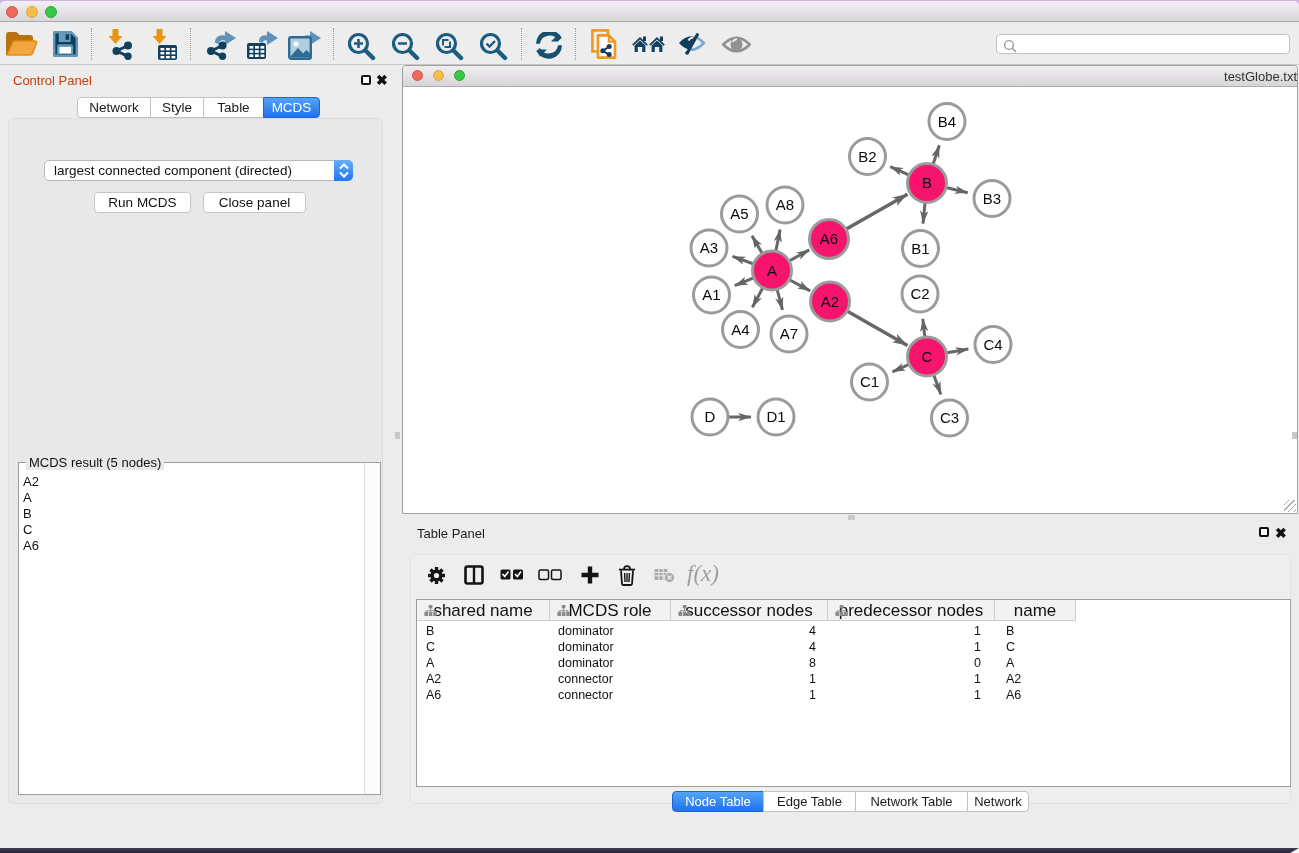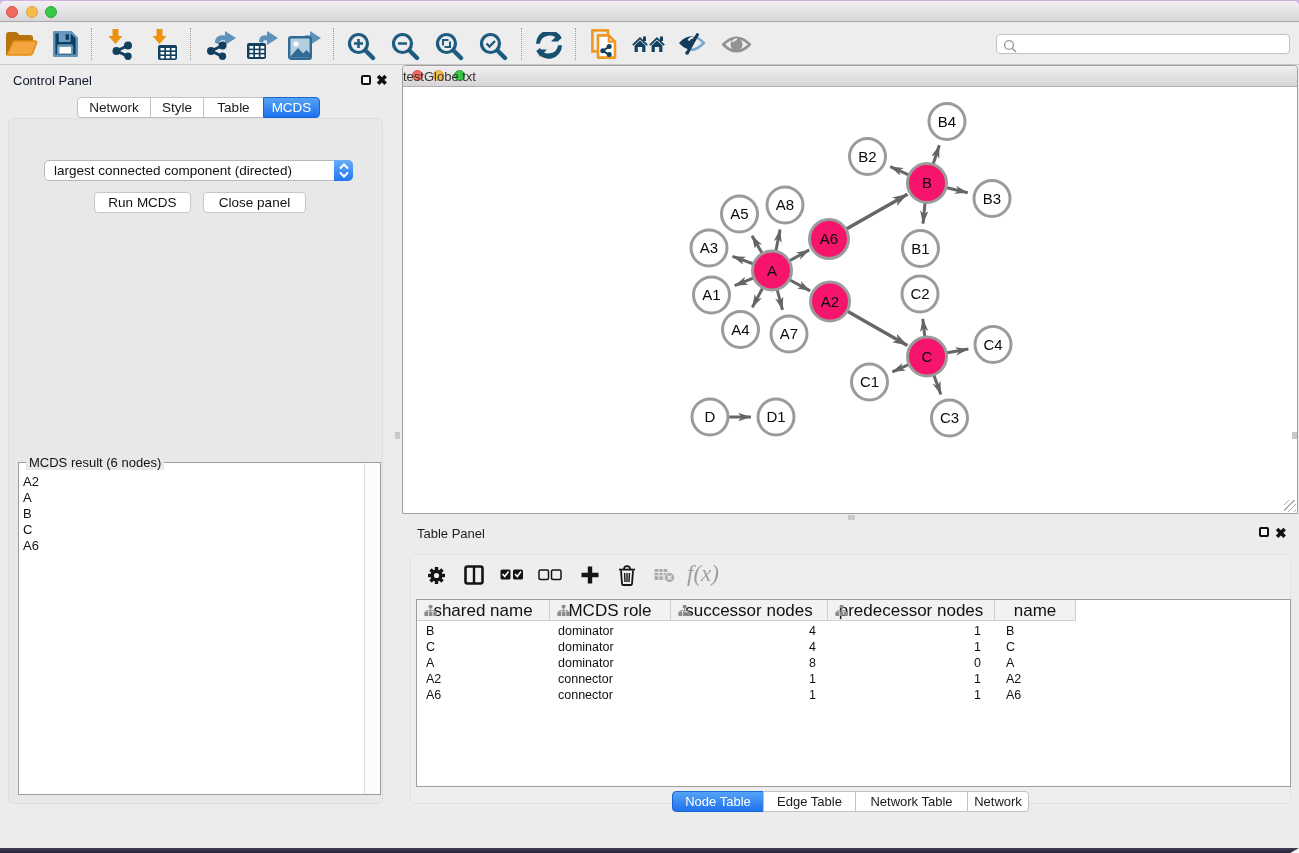--- a/index.html
+++ b/index.html
@@ -15,21 +15,21 @@
 #titlebar .t1{left:6px;background:#ee6a5f;border:1px solid #d65348}
 #titlebar .t2{left:26px;background:#f5bd4c;border:1px solid #dfa33b}
 #titlebar .t3{left:45px;background:#39c747;border:1px solid #2aa734}
 #titletext{position:absolute;top:3px;left:0;width:1299px;text-align:center;font-size:13px;color:#3d3d3d}
 #toolbar{position:absolute;left:0;top:22px;width:1299px;height:42px;background:#eeedee;border-bottom:1px solid #c8c6c8}
 .tbi{position:absolute}
 .tsep{position:absolute;top:5px;height:32px;width:0;border-left:1px dotted #9b9b9b}
 #searchbox{position:absolute;left:996px;top:11px;width:294px;height:20px;background:#fff;border:1px solid #c3c3c3;border-radius:4px}
 
 #ctrlpanel{position:absolute;left:0;top:64px;width:391px;height:753px}
-#ctitle{position:absolute;left:13px;top:8px;font-size:13px;color:#0f172a}
+#ctitle{position:absolute;left:13px;top:8px;font-size:13px;color:#c2410c}
 .paneico{position:absolute;width:10px;height:10px;border:2px solid #111;border-radius:2px;background:#fdfdfd}
 .panex{position:absolute;font-size:14px;font-weight:bold;color:#111}
 #tabrow{position:absolute;left:77px;top:32px;height:21px}
 .ctab{position:absolute;top:0;height:21px;background:#fff;border:1px solid #c2c2c2;font-size:13.5px;color:#1a1a1a;text-align:center;line-height:19px}
 #tabN{left:0;width:74px;border-radius:4px 0 0 4px}
 #tabSt{left:73px;width:54px}
 #tabSe{left:126px;width:61px}
 #tabM{left:186px;width:57px;border-radius:0 4px 4px 0;background:linear-gradient(#55a3f4,#1f72ef);border-color:#1b64d4;color:#fff}
 #cpbody{position:absolute;left:8px;top:53px;width:375px;height:686px;background:#e9e8e9;border:1px solid #dedede;border-radius:5px}
 #optlabel{position:absolute;left:0;top:19px;width:375px;text-align:center;font-size:13.5px;color:#161616}
@@ -43,21 +43,21 @@
 #mcdslabel{position:absolute;left:7px;top:-8px;background:#e9e8e9;padding:0 3px;font-size:13px;color:#111}
 #mcdsbox ul{list-style:none;position:absolute;left:4px;top:11px;font-size:13px;color:#111;line-height:16px}
 #mcdssb{position:absolute;right:0;top:0;width:16px;height:331px;background:#fbfbfb;border-left:1px solid #ddd}
 
 #netwin{position:absolute;left:402px;top:64px;width:896px;height:449px;background:#fff;border:1px solid #9f9f9f;border-radius:4px 4px 0 0}
 #nettitle{position:absolute;left:0;top:0;width:894px;height:21px;background:linear-gradient(#f0eef0,#d7d5d7);border-bottom:1px solid #b0aeb0;border-radius:4px 4px 0 0}
 #nettitle .t1{left:9px;background:#ee6a5f;border:1px solid #d65348}
 #nettitle .t2{left:30px;background:#f5bd4c;border:1px solid #dfa33b}
 #nettitle .t3{left:51px;background:#39c747;border:1px solid #2aa734}
 #nettitle .tl{top:4px;width:11px;height:11px}
-#nettext{position:absolute;top:3px;left:0;width:894px;text-align:left;font-size:13px;color:#333}
+#nettext{position:absolute;top:3px;left:0;width:894px;text-align:right;font-size:13px;color:#333}
 #graph{position:absolute;left:0;top:22px}
 #grip{position:absolute;right:1px;bottom:1px;width:12px;height:12px;
  background:repeating-linear-gradient(135deg,transparent 0,transparent 3px,#aaa 3px,#aaa 4px)}
 
 #tablepanel{position:absolute;left:391px;top:513px;width:908px;height:304px}
 #tptitle{position:absolute;left:26px;top:12px;font-size:13px;color:#1e1e1e}
 #tpbody{position:absolute;left:19px;top:40px;width:881px;height:250px;background:#efeeef;border:1px solid #e2e1e2;border-radius:5px}
 #tbtoolbar{position:absolute;left:0;top:0;width:100%;height:43px}
 #tptable{position:absolute;left:5px;top:44px;width:875px;height:188px;background:#fff;border:1px solid #9d9d9d}
 #thead{position:absolute;left:0;top:0;width:659px;height:21px;background:#f3f2f3;border-bottom:1px solid #cfcfcf}
@@ -257,21 +257,21 @@
     <div id="combobtn">
             <svg width="12" height="15" viewBox="0 0 12 15">
       <path d="M2 5.5 L6 1.5 L10 5.5" fill="none" stroke="#fff" stroke-width="2"></path>
       <path d="M2 9.5 L6 13.5 L10 9.5" fill="none" stroke="#fff" stroke-width="2"></path>
             </svg>
           </div>
   </div>
   <div class="cbtn" id="runbtn">Run MCDS</div>
   <div class="cbtn" id="closebtn">Close panel</div>
   <div id="mcdsbox">
-   <div id="mcdslabel">MCDS result (6 nodes)</div>
+   <div id="mcdslabel">MCDS result (5 nodes)</div>
    <ul>
             <li>A2</li>
             <li>A</li>
             <li>B</li>
             <li>C</li>
             <li>A6</li>
           </ul>
    <div id="mcdssb"></div>
   </div>
  </div>

